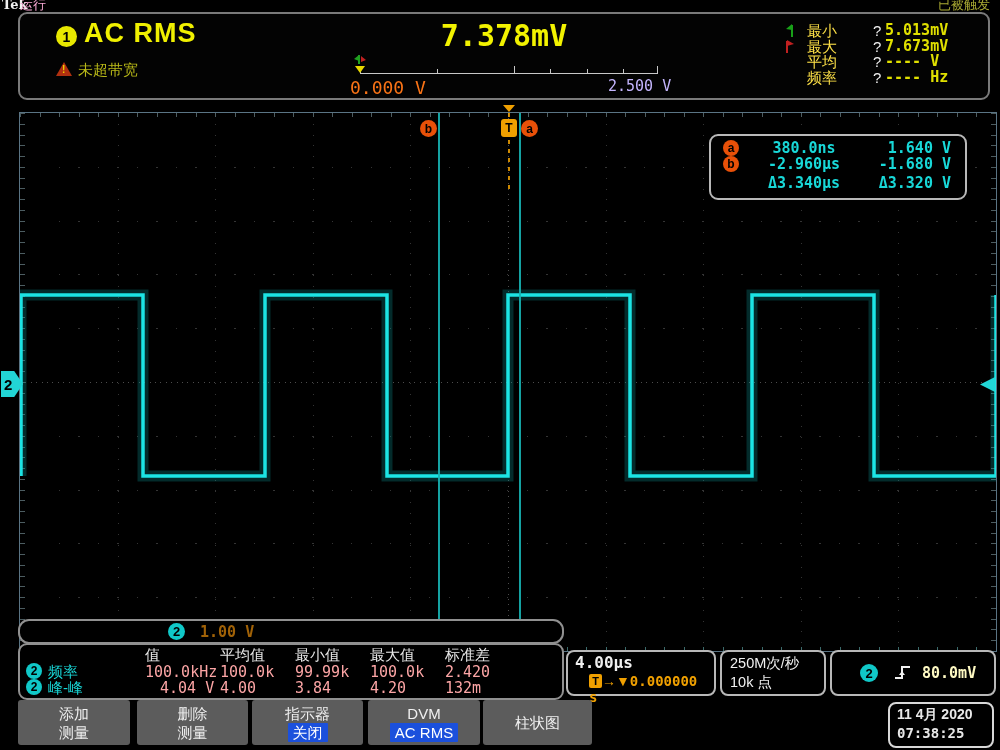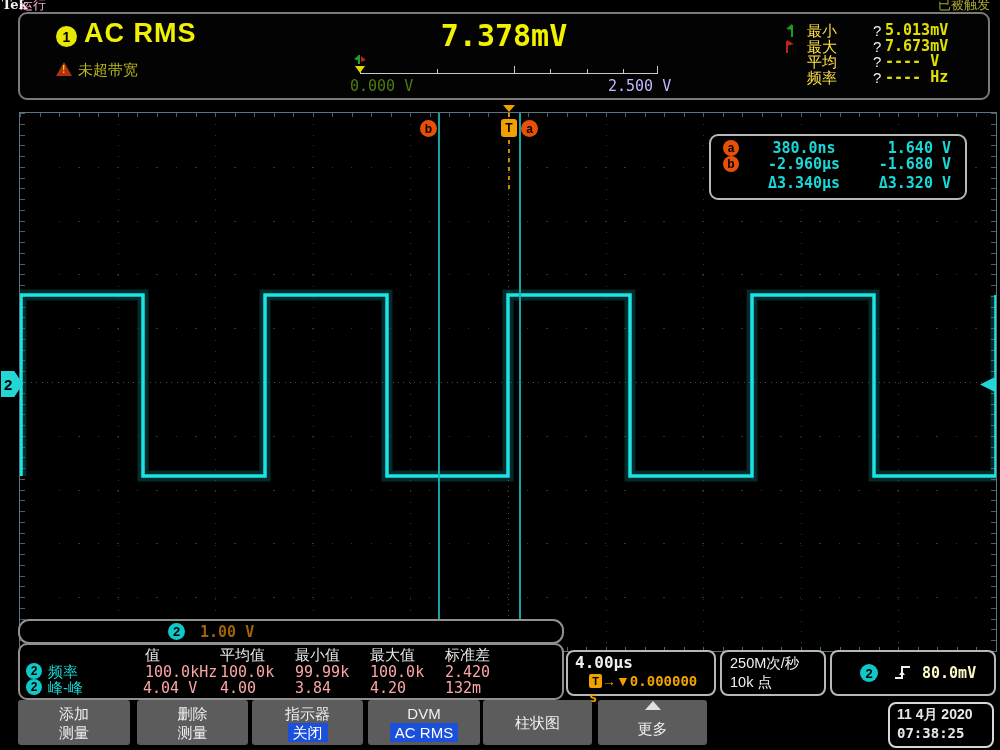--- a/index.html
+++ b/index.html
@@ -21,21 +21,21 @@
   .dvm-badge{position:absolute;left:36px;top:12px;width:21px;height:21px;background:#e8e800;font-size:14px;}
   .dvm-mode{position:absolute;left:64px;top:4px;font-size:27px;font-weight:bold;color:#f0f000;letter-spacing:1px;}
   .dvm-warn{position:absolute;left:36px;top:47px;font-size:15px;color:#b8b818;}
   .warn-icon{position:relative;display:inline-block;width:0;height:0;margin-right:6px;
              border-left:8px solid transparent;border-right:8px solid transparent;border-bottom:14px solid #b03010;top:1px;}
   .warn-icon:after{content:"!";position:absolute;left:-2px;top:2px;font-size:10px;font-weight:bold;color:#f0d000;}
   .dvm-value{position:absolute;left:0;top:4px;width:100%;text-align:center;font-size:30px;
              font-weight:bold;color:#f2f200;}
   .dvm-scaleline{position:absolute;left:340px;top:59px;width:297px;height:1px;background:#c8c8c8;}
   .tick{position:absolute;width:1px;background:#c8c8c8;}
-  .dvm-scale-min{position:absolute;left:330px;top:63px;font-size:15px;color:#4d7c0f;}
+  .dvm-scale-min{position:absolute;left:330px;top:63px;font-size:18px;color:#f97316;}
   .dvm-scale-max{position:absolute;left:588px;top:63px;font-size:15px;color:#c4b5fd;}
   .scale-marker{position:absolute;left:333px;top:40px;width:12px;height:20px;}
   .dvm-stats{position:absolute;left:777px;top:9px;width:185px;}
   .stat-row{position:relative;height:15.5px;font-size:15px;line-height:15px;}
   .stat-flag{position:absolute;left:-12px;top:0px;}
   .stat-label{position:absolute;left:10px;color:#fde047;}
   .stat-q{position:absolute;left:76px;color:#f0f0f0;}
   .stat-val{position:absolute;left:88px;color:#e0e000;font-weight:bold;}
 
   
@@ -270,21 +270,21 @@
       <span class="mname">频率</span>
       <span class="mval mono" style="left:125px;">100.0kHz</span>
       <span class="mval mono" style="left:200px;">100.0k</span>
       <span class="mval mono" style="left:275px;">99.99k</span>
       <span class="mval mono" style="left:350px;">100.0k</span>
       <span class="mval mono" style="left:425px;">2.420</span>
     </div>
     <div class="mrow" style="top:34px;left:0;width:100%;">
       <span class="badge">2</span>
       <span class="mname">峰-峰</span>
-      <span class="mval mono" style="left:123px;">4.04 V</span>
+      <span class="mval mono" style="left:140px;">4.04 V</span>
       <span class="mval mono" style="left:200px;">4.00</span>
       <span class="mval mono" style="left:275px;">3.84</span>
       <span class="mval mono" style="left:350px;">4.20</span>
       <span class="mval mono" style="left:425px;">132m</span>
     </div>
   </div>
 
   <div class="hbox">
     <span class="hscale mono">4.00µs</span>
     <span class="hpos"><span class="tbadge">T</span><span>→▼</span><span class="mono">0.000000 s</span></span>
@@ -318,23 +318,19 @@
     <span>指示器</span>
     <span class="hl">关闭</span>
   </div>
   <div class="mbtn" style="left:368px;width:112px;">
     <span>DVM</span>
     <span class="hl">AC RMS</span>
   </div>
   <div class="mbtn" style="left:483px;width:109px;">
     <span>柱状图</span>
   </div>
-  <div class="mbtn" style="left:598px;width:109px;">
-    <span class="more-arrow"></span>
-    <span style="margin-top:12px;">更多</span>
-  </div>
 
   <div class="datebox">
     <span class="dateline">11 4月 2020</span>
     <span class="timeline mono">07:38:25</span>
   </div>
 
 </div>
 
 </body></html>

